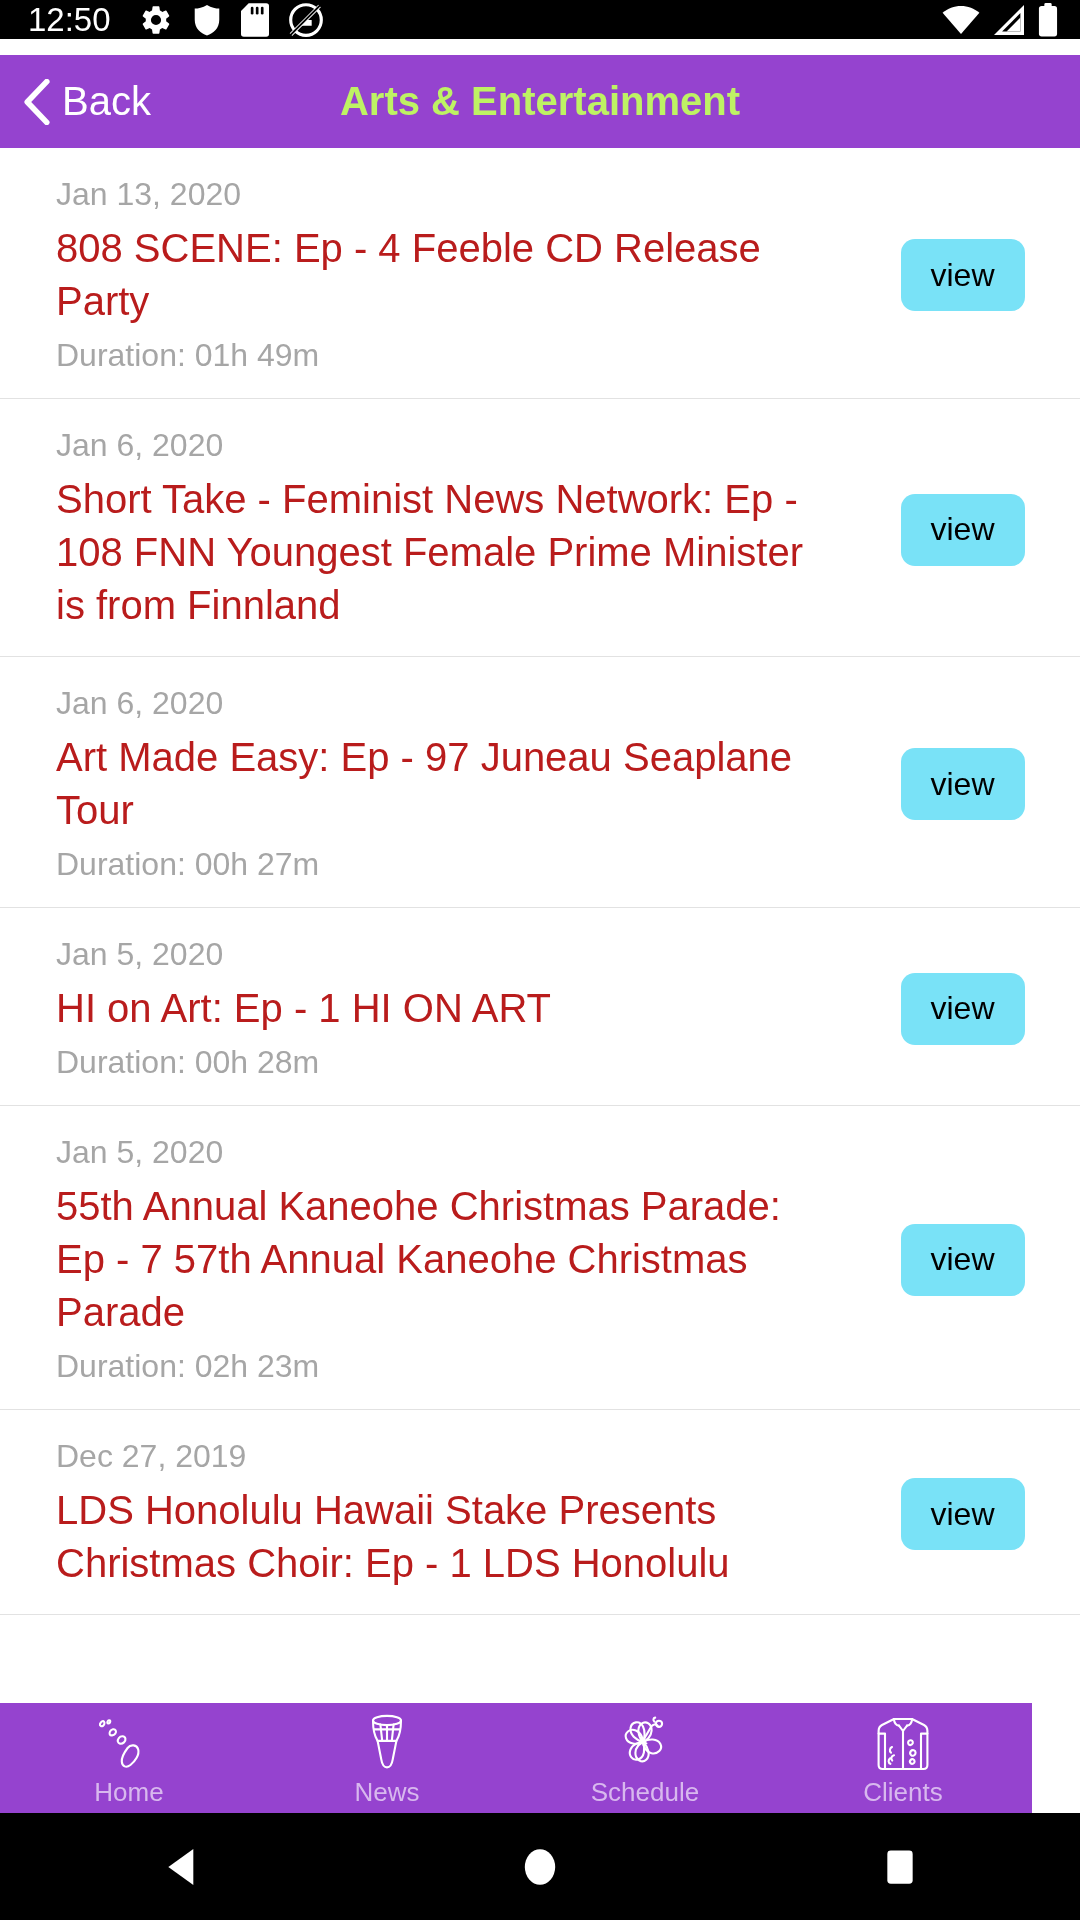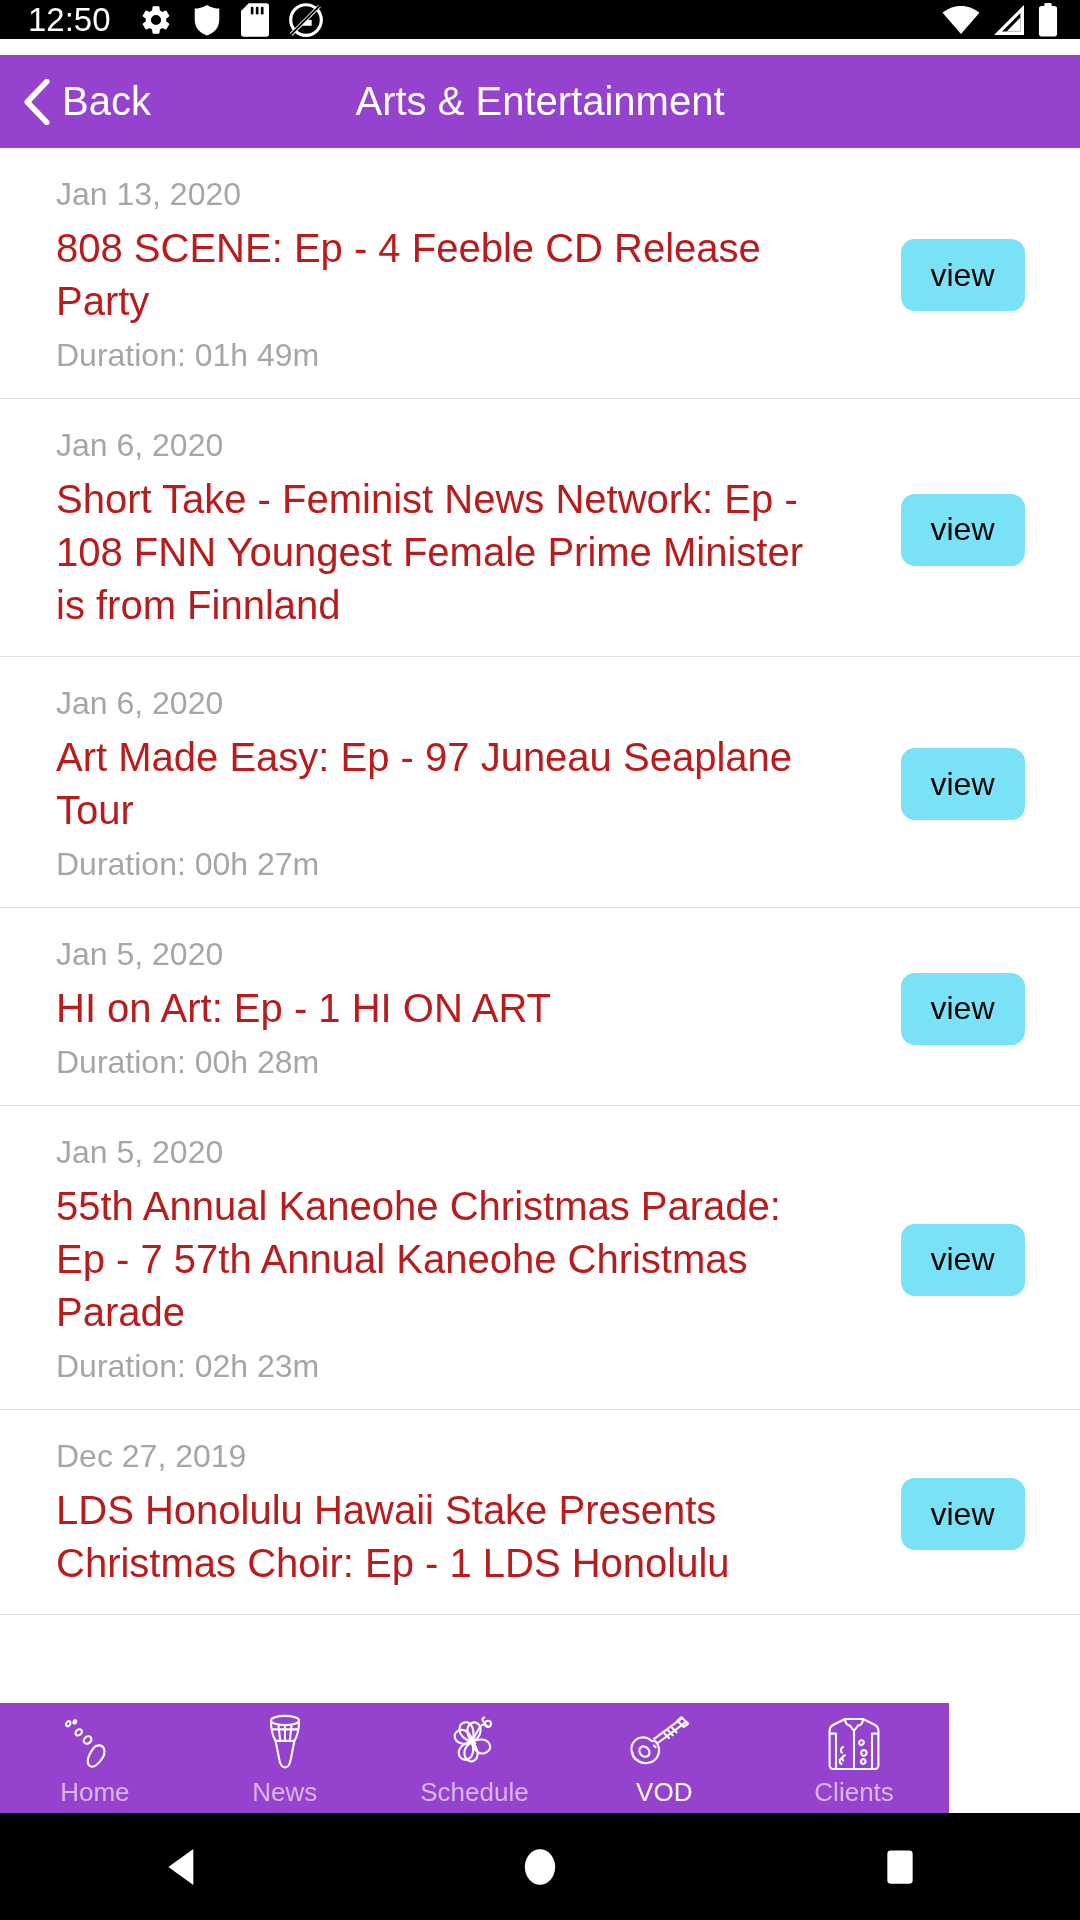--- a/index.html
+++ b/index.html
@@ -81,23 +81,23 @@
   .back-label {
     color: #ffffff;
     font-size: 40px;
     font-family: "Liberation Sans", sans-serif;
   }
   .appbar-title {
     position: absolute;
     left: 0;
     width: 1080px;
     text-align: center;
-    color: #ffffff;
+    color: #bef264;
     font-size: 40px;
-    font-weight: normal;
+    font-weight: bold;
     pointer-events: none;
   }
 
   
   .list {
     position: absolute;
     top: 148px;
     left: 0;
     width: 1080px;
     bottom: 0;
@@ -154,21 +154,21 @@
     font-family: "Liberation Sans", sans-serif;
     cursor: pointer;
     padding: 0;
   }
 
   
   .tabbar {
     position: absolute;
     left: 0;
     bottom: 107px;
-    width: 949px;
+    width: 1032px;
     height: 110px;
     background: #9543cf;
     display: flex;
     align-items: stretch;
     z-index: 5;
   }
   .tab {
     flex: 1;
     display: flex;
     flex-direction: column;
@@ -379,37 +379,20 @@
             <path d="m36 30 1.2-3.2M36 30l-3.2-.8M36 30l1 3.4M36 30l-3 2.2M36 30l3.4 1.4M36 30l-1.4-3.2"></path>
             <path d="M37 27 44 15c1.6-2.8 5-3.4 6.6-1.4"></path>
             <circle cx="52" cy="11.8" r="3.1"></circle>
             <path d="M47.4 9.6c-1.6-1.2-1.2-3.6.8-4"></path>
           </g>
         </svg>
       </div>
       <div class="tab-label">Schedule</div>
     </div>
 
-    <div class="tab active">
-      <div class="tab-icon">
-        <svg width="80" height="62" viewBox="0 0 80 62">
-          <g fill="none" stroke="#fff" stroke-width="2.1" stroke-linejoin="round" stroke-linecap="round">
-            <path d="M27.6 29c-5.6-5.6-14.6-4.4-18.4 1.8-3.8 6.2-1 14.6 5 18.2 6.2 3.8 14.6 2.2 18.6-3.4 4-5.6 2.4-12.6-1.4-16.4z"></path>
-            <ellipse cx="20.4" cy="39.6" rx="4.6" ry="5.6" transform="rotate(-42 20.4 39.6)"></ellipse>
-            <path d="M14 48.6c-3.2-1.2-5.4-4.4-5.4-8"></path>
-            <path d="M30.2 26.8 58 6.2"></path>
-            <path d="M33.8 31 61.6 10.4"></path>
-            <path d="m57.4 5.2 6.8 6.6-4.4 3.2-6.4-6.2z"></path>
-            <path d="m40.4 21.4 4.6 4.6M44.2 18.6l4.6 4.6M48 15.8l4.6 4.6"></path>
-            <path d="m29.8 33.4 1.8 1.8"></path>
-          </g>
-        </svg>
-      </div>
-      <div class="tab-label">VOD</div>
-    </div>
 
     <div class="tab">
       <div class="tab-icon">
         <svg width="66" height="62" viewBox="0 0 66 62">
           <g fill="none" stroke="#fff" stroke-width="2.1" stroke-linejoin="round" stroke-linecap="round">
             <path d="M24 7h18l12 6c2.6 1.4 3.4 3 3.4 6v34c0 2.6-1.2 4-4 4H12.6c-2.8 0-4-1.4-4-4V19c0-3 .8-4.6 3.4-6z"></path>
             <path d="M24 7c0 3.6 2 6.6 5 6.6M42 7c0 3.6-2 6.6-5 6.6"></path>
             <path d="M29 13.6 33 19l4-5.4"></path>
             <path d="M33 19v38"></path>
             <path d="M8.6 21.6h6.4v34.6M57.4 21.6H51v34.6"></path>

